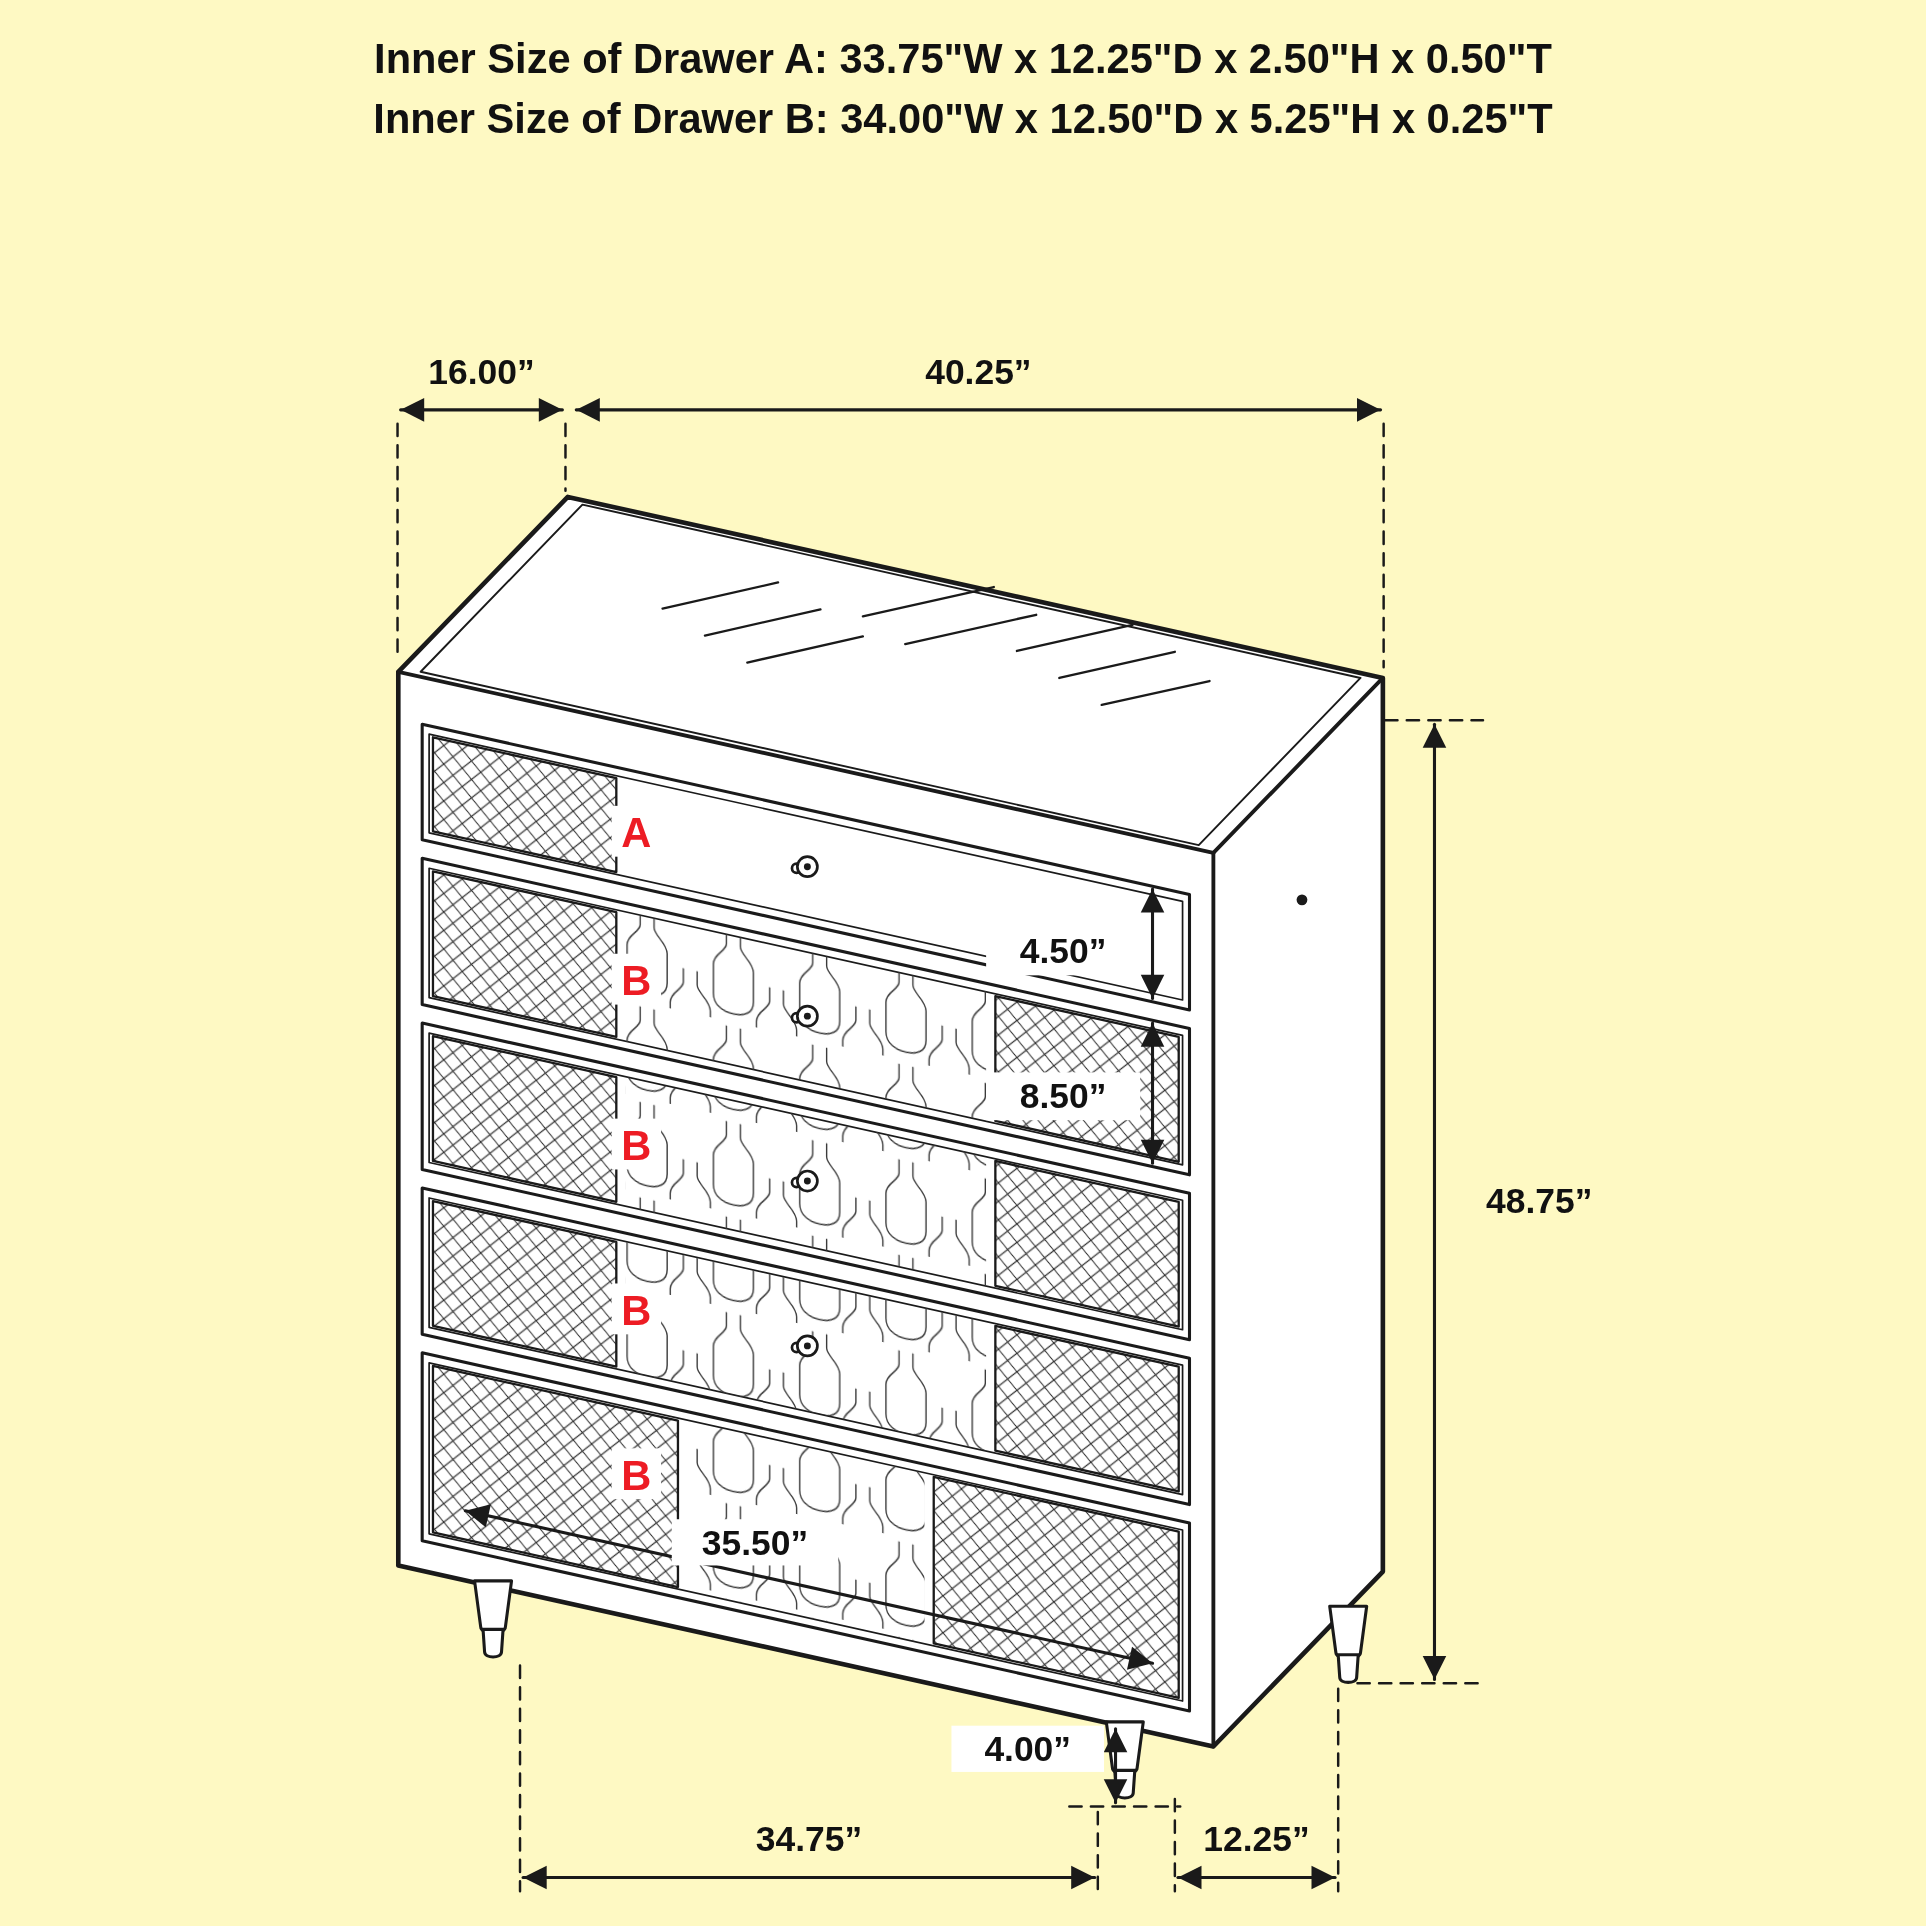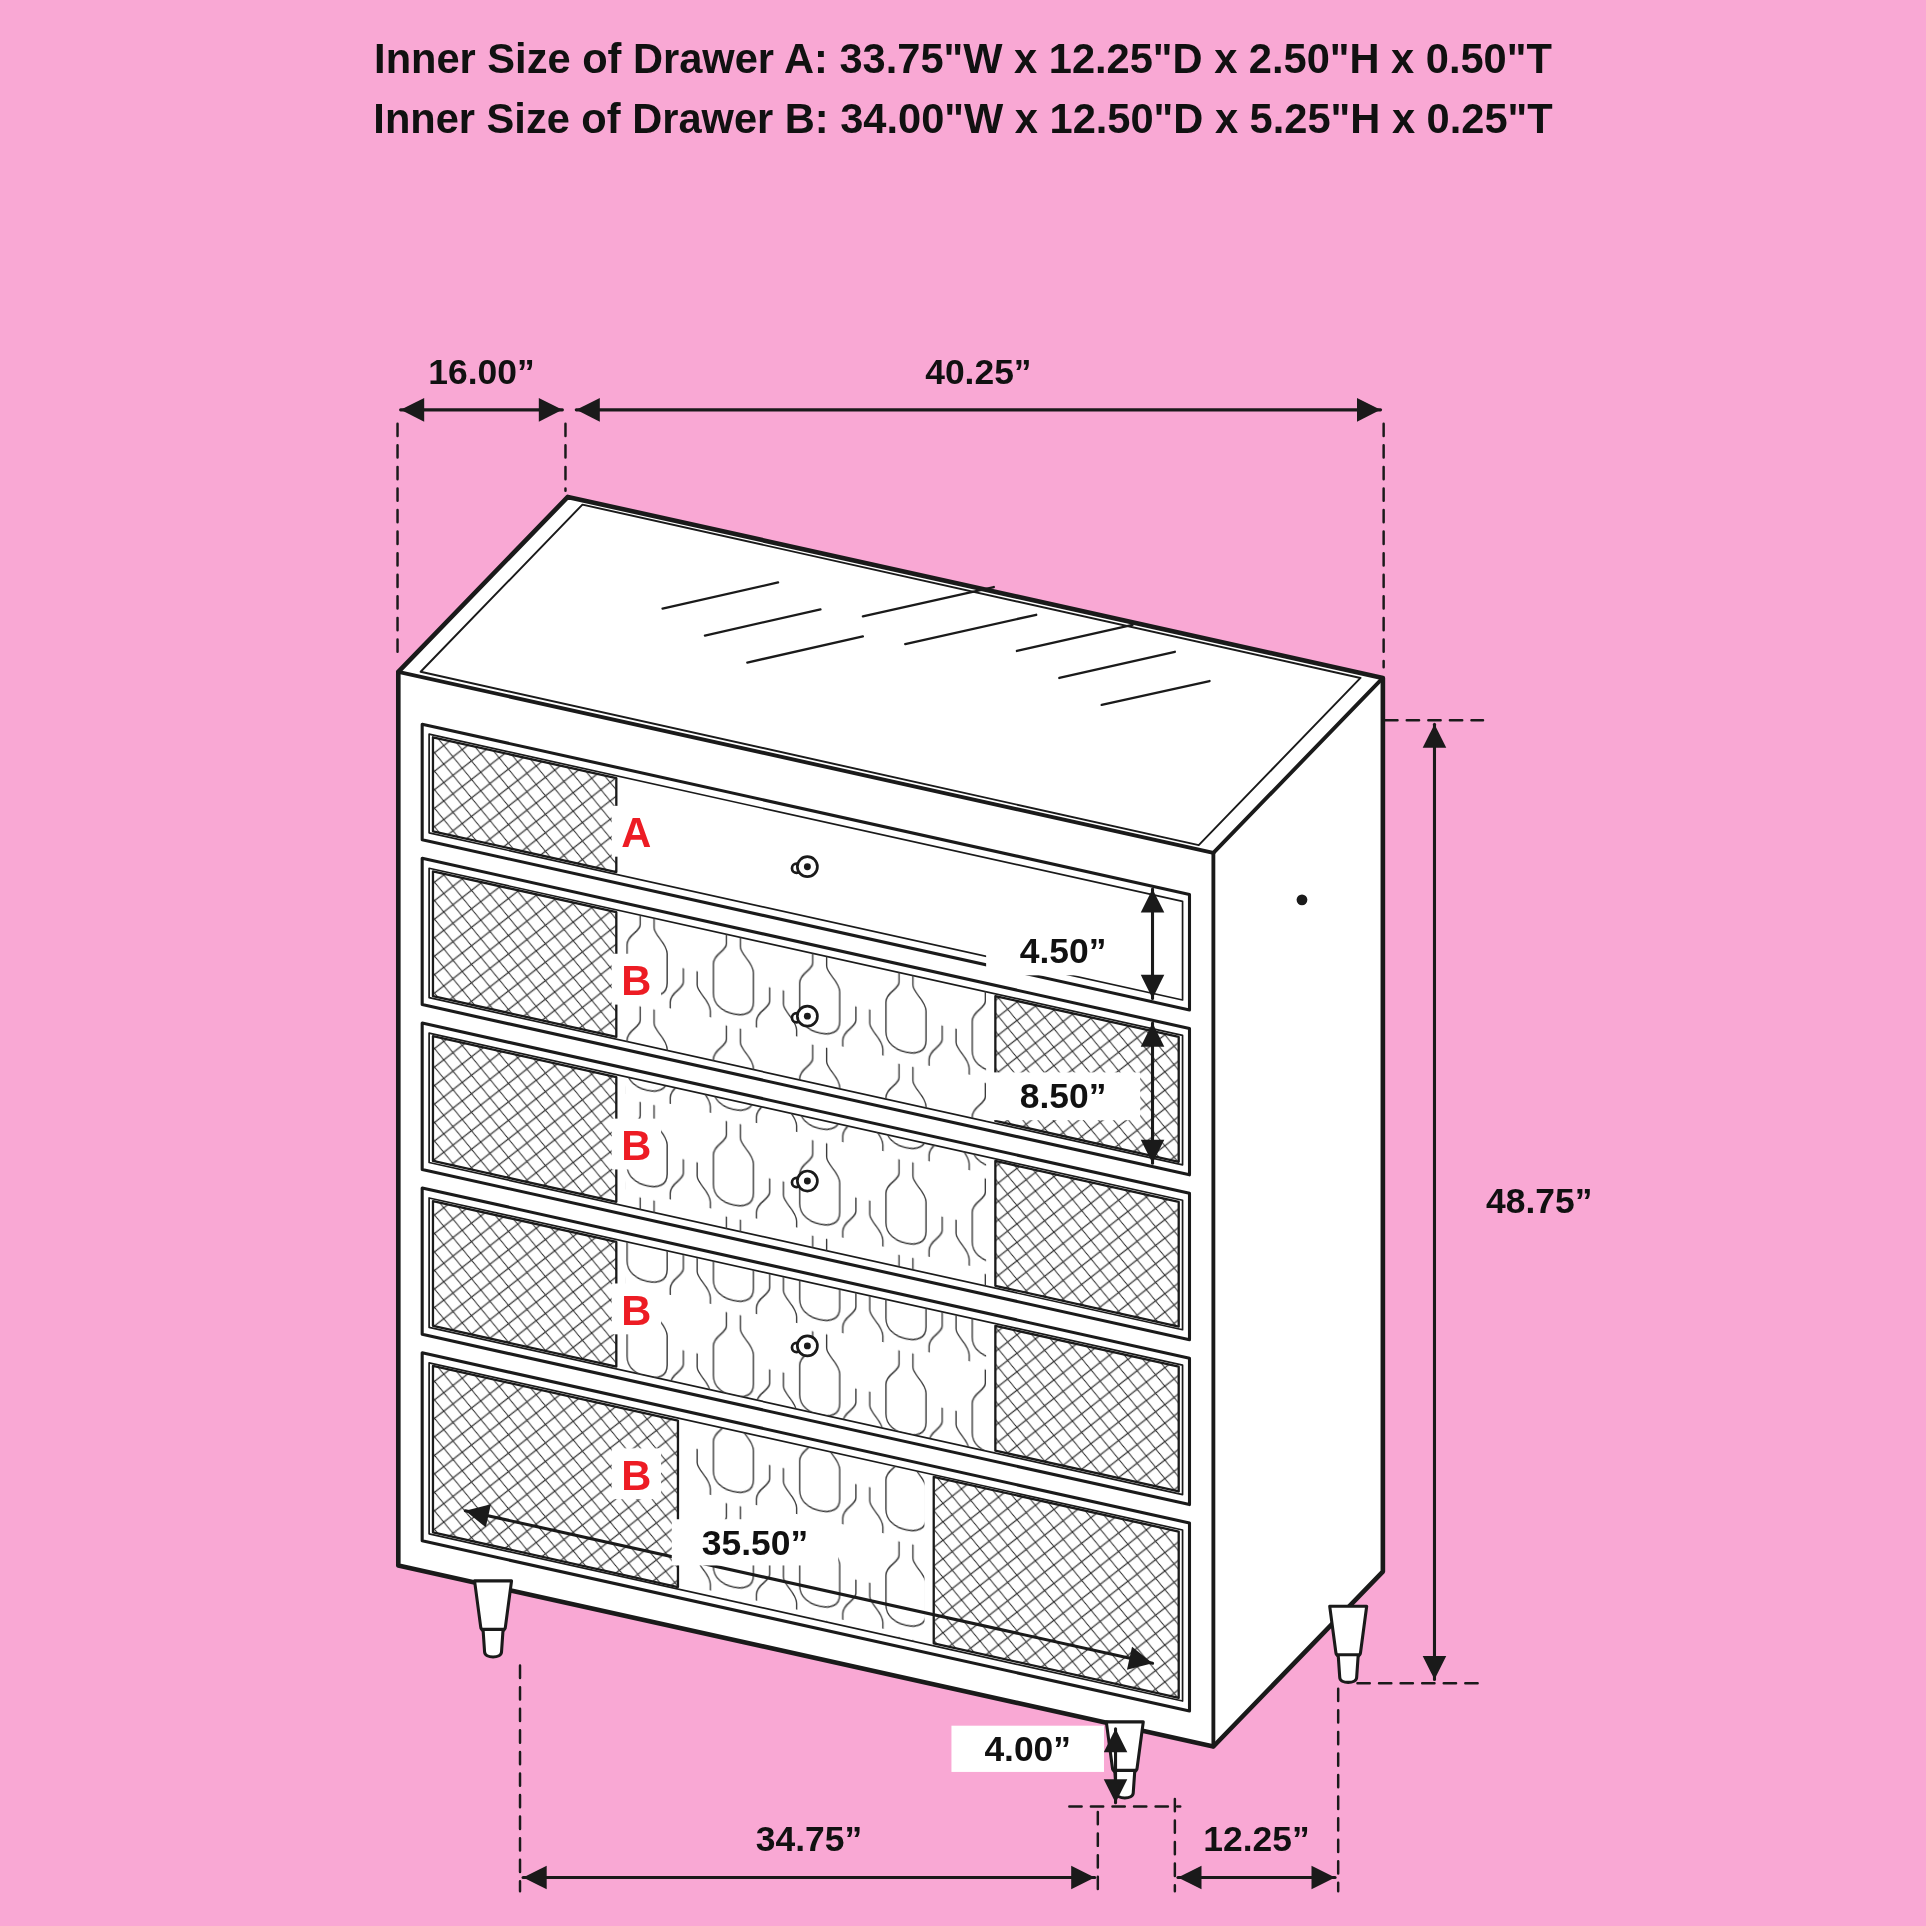--- a/index.html
+++ b/index.html
@@ -1,16 +1,16 @@
 <!DOCTYPE html>
 <html style="font-size:12.3px"><head>
 <meta charset="utf-8">
 <style>
   html,body{margin:0;padding:0;background:#ffffff;}
-  .canvas{position:relative;width:1926px;height:1926px;background:#f9a8d4;overflow:hidden;}
+  .canvas{position:relative;width:1926px;height:1926px;background:#fef9c3;overflow:hidden;}
   svg{display:block;}
   .title{font:700 54px "Liberation Sans", sans-serif;fill:#111;}
   .dim{font:700 46px "Liberation Sans", sans-serif;fill:#111;}
   .letter{font:700 54px "Liberation Sans", sans-serif;fill:#ed1c24;}
   .labelbg{fill:#ffffff;stroke:none;}
 </style>
 </head>
 <body>
 
 <div class="canvas">

